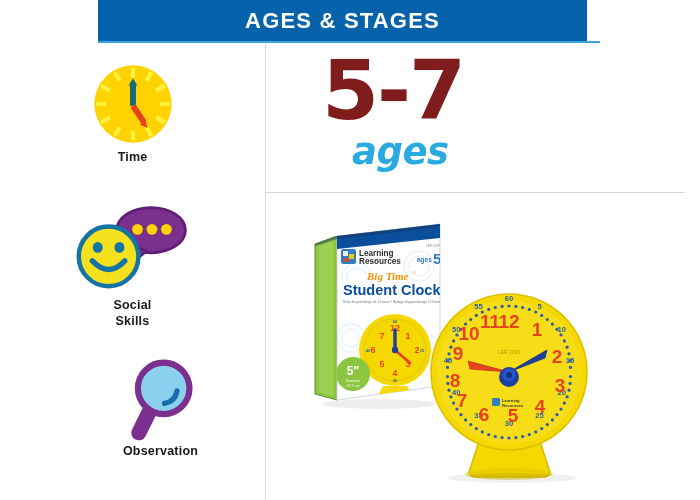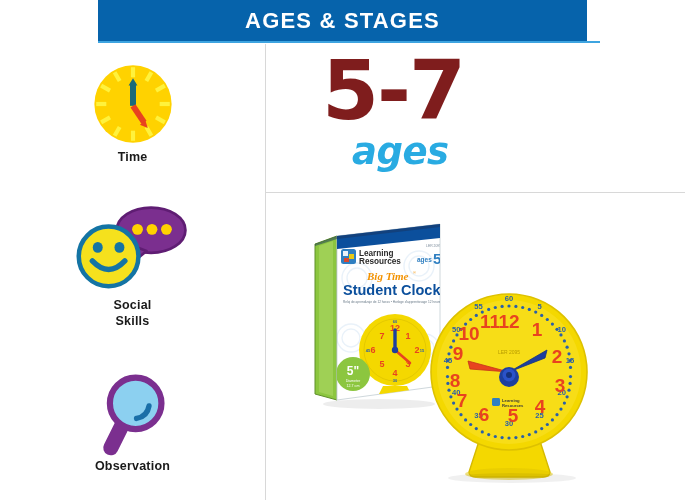--- a/index.html
+++ b/index.html
@@ -85,21 +85,21 @@
     color: #1a1a1a;
     line-height: 1.25;
     letter-spacing: 0.2px;
   }
   .feature-icon {
     display: block;
     margin: 0 auto;
   }
   #feature-time      { top: 14px;  }
   #feature-social    { top: 160px; }
-  #feature-observation { top: 325px; }
+  #feature-observation { top: 310px; padding-left: 28px; }
 
   
   #right-top {
     position: absolute;
     left: 266px;
     top: 44px;
     width: 434px;
     height: 148px;
   }
   #age-range {

